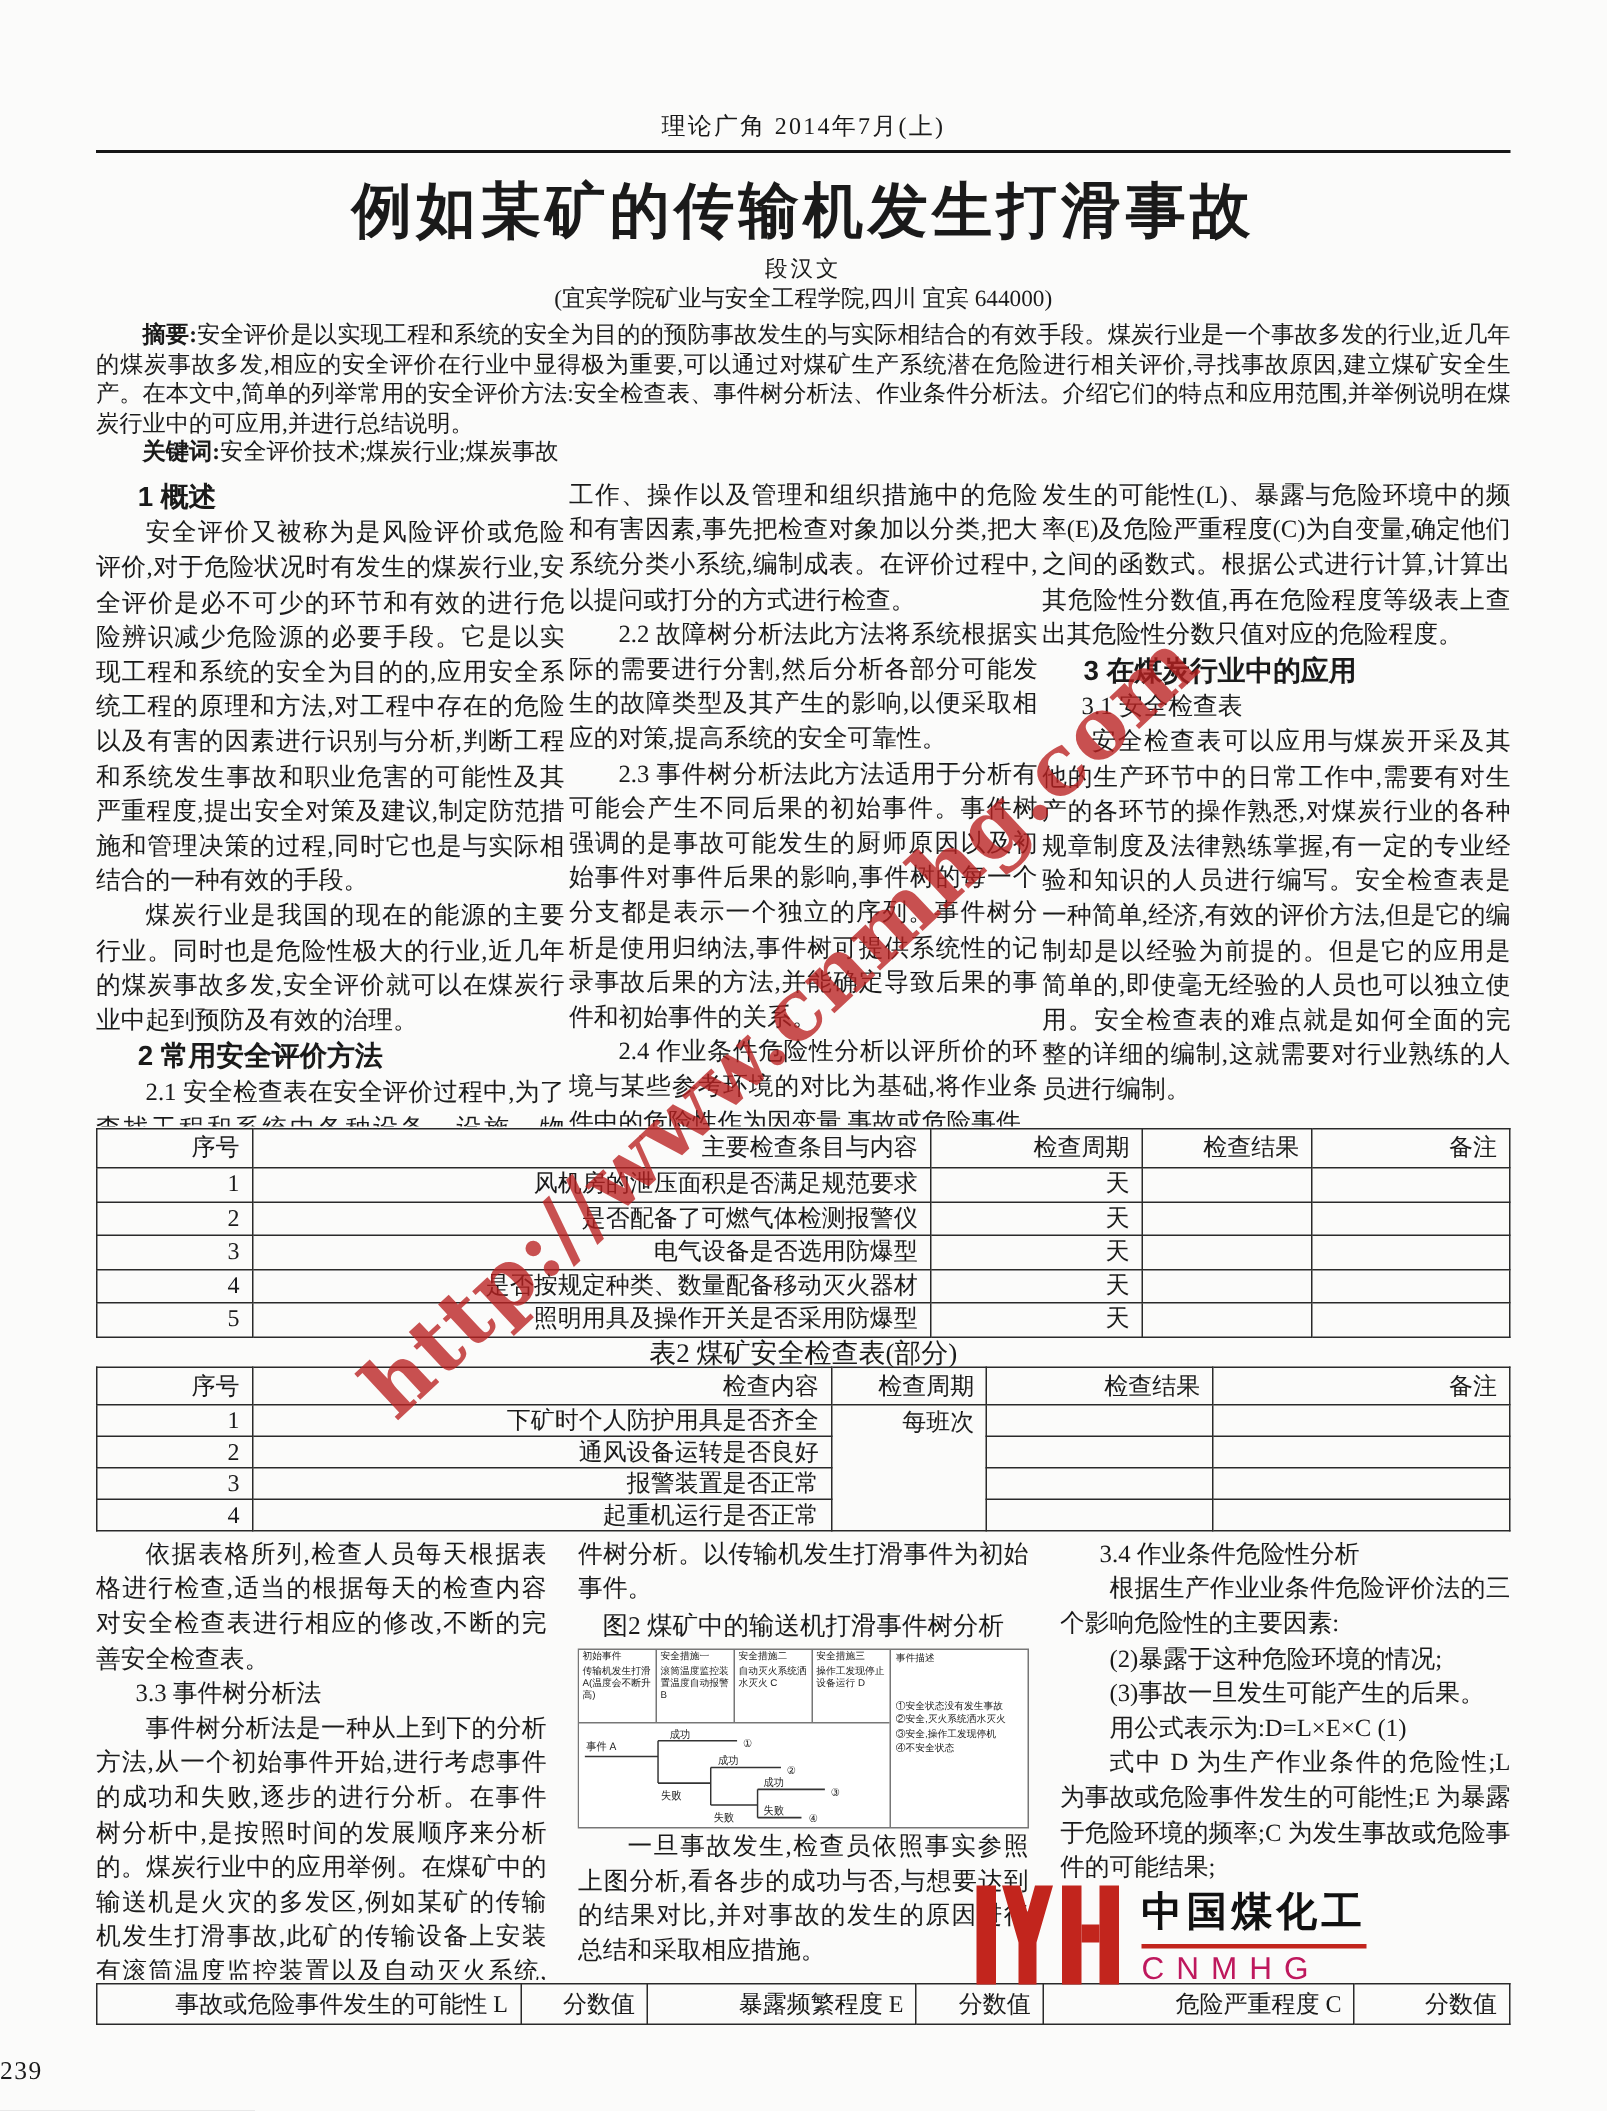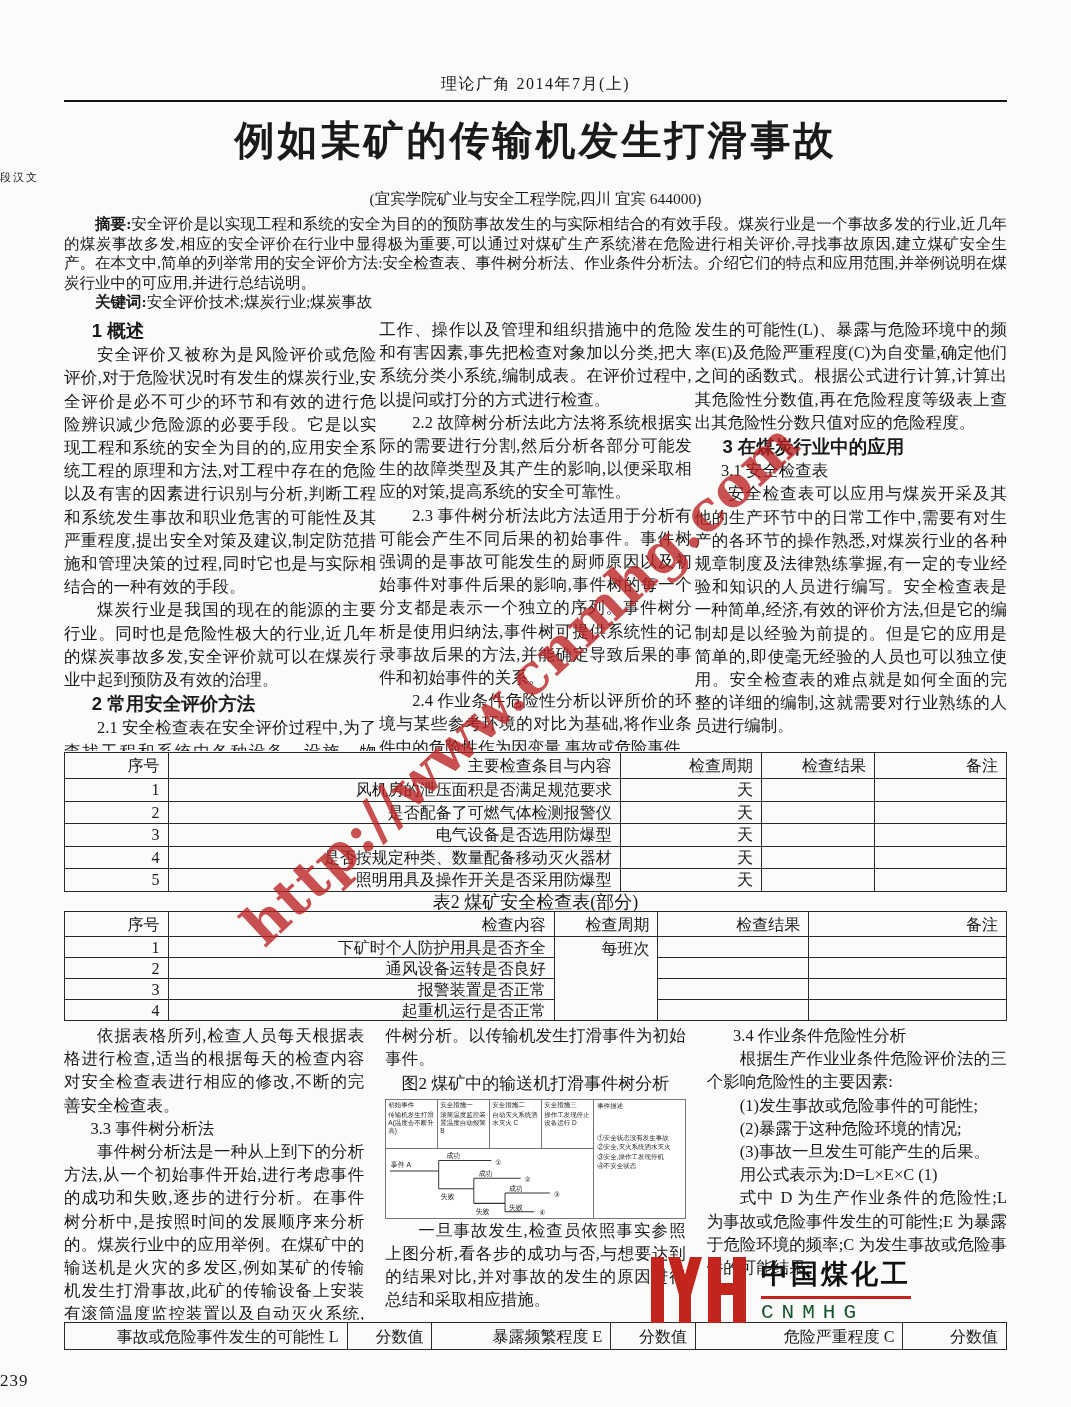--- a/index.html
+++ b/index.html
@@ -5,21 +5,21 @@
   html,body{margin:0;padding:0;background:#d9d9d9;}
   .page{position:relative;width:1071px;height:1407px;margin:0 auto;background:#fbfbfa;
         color:#1a1a1a;font-family:"Liberation Serif",serif;overflow:hidden;}
 
   .journal-header{position:absolute;top:74px;left:0;right:0;text-align:center;
         font-size:16px;letter-spacing:1.5px;}
   .rule{position:absolute;top:100px;left:64px;right:64px;border-top:2px solid #161616;}
 
   .title{position:absolute;top:113px;left:0;right:0;text-align:center;
         font-family:"Liberation Sans",sans-serif;font-weight:bold;font-size:40px;letter-spacing:3px;}
-  .author{position:absolute;top:170px;left:0;right:0;text-align:left;font-size:11px;letter-spacing:2px;}
+  .author{position:absolute;top:170px;left:0;right:0;text-align:center;font-size:15px;letter-spacing:2px;}
   .affil{position:absolute;top:189px;left:0;right:0;text-align:center;font-size:15.5px;}
 
   .abstract{position:absolute;top:214px;left:64px;right:64px;font-size:15.5px;
         line-height:19.5px;text-align:justify;}
   .abstract p{margin:0;text-indent:2em;}
   .abstract .lbl{font-weight:bold;}
 
   .top-cols{position:absolute;top:318px;left:64px;right:64px;height:433px;display:flex;gap:3px;}
   .col{flex:1;text-align:justify;font-size:16.5px;line-height:23.2px;overflow:hidden;}
   .col p{margin:0;text-indent:2em;}
@@ -64,22 +64,22 @@
   .pageno{position:absolute;top:1371px;left:0;right:0;text-align:left;font-size:17px;letter-spacing:1px;}
 
   .watermark{position:absolute;left:165px;top:683px;width:640px;text-align:center;
         transform:rotate(-43deg);font-size:56px;font-weight:bold;letter-spacing:1px;
         color:rgba(186,32,32,0.78);font-family:"DejaVu Serif",serif;z-index:6;pointer-events:none;}
 
   .logo{position:absolute;left:649px;top:1254px;display:flex;align-items:center;gap:12px;z-index:5;}
   .logo-mark svg{display:block;}
   .logo-cn{font-family:"Liberation Sans",sans-serif;font-size:27px;font-weight:bold;
         letter-spacing:3px;border-bottom:3px solid #c2251d;padding-bottom:4px;color:#111;}
-  .logo-en{font-family:Liberation Mono, monospace;font-size:21px;letter-spacing:8px;
-        color:#14532d;margin-top:2px;}
+  .logo-en{font-family:Liberation Sans, sans-serif;font-size:21px;letter-spacing:8px;
+        color:#be185d;margin-top:2px;}
 </style>
 </head>
 <body>
 
 <div class="page">
 
   <div class="watermark">http://www.cnmhg.com</div>
 
   <div class="journal-header">理论广角 2014年7月(上)</div>
   <div class="rule"></div>
@@ -280,21 +280,20 @@
           <div class="note">④不安全状态</div>
         </div>
       </div>
 
       <p>一旦事故发生,检查员依照事实参照上图分析,看各步的成功与否,与想要达到的结果对比,并对事故的发生的原因进行总结和采取相应措施。</p>
 
     </div>
     <div class="col">
       <p class="sub">3.4 作业条件危险性分析</p>
       <p>根据生产作业业条件危险评价法的三个影响危险性的主要因素:</p>
-      <p>(1)发生事故或危险事件的可能性;</p>
       <p>(2)暴露于这种危险环境的情况;</p>
       <p>(3)事故一旦发生可能产生的后果。</p>
       <p>用公式表示为:D=L×E×C (1)</p>
       <p>式中 D 为生产作业条件的危险性;L 为事故或危险事件发生的可能性;E 为暴露于危险环境的频率;C 为发生事故或危险事件的可能结果;</p>
     </div>
   </div>
 
   <div class="logo">
     <div class="logo-mark">
       <svg width="100" height="72" viewBox="0 0 100 70" fill="#c2251d">

